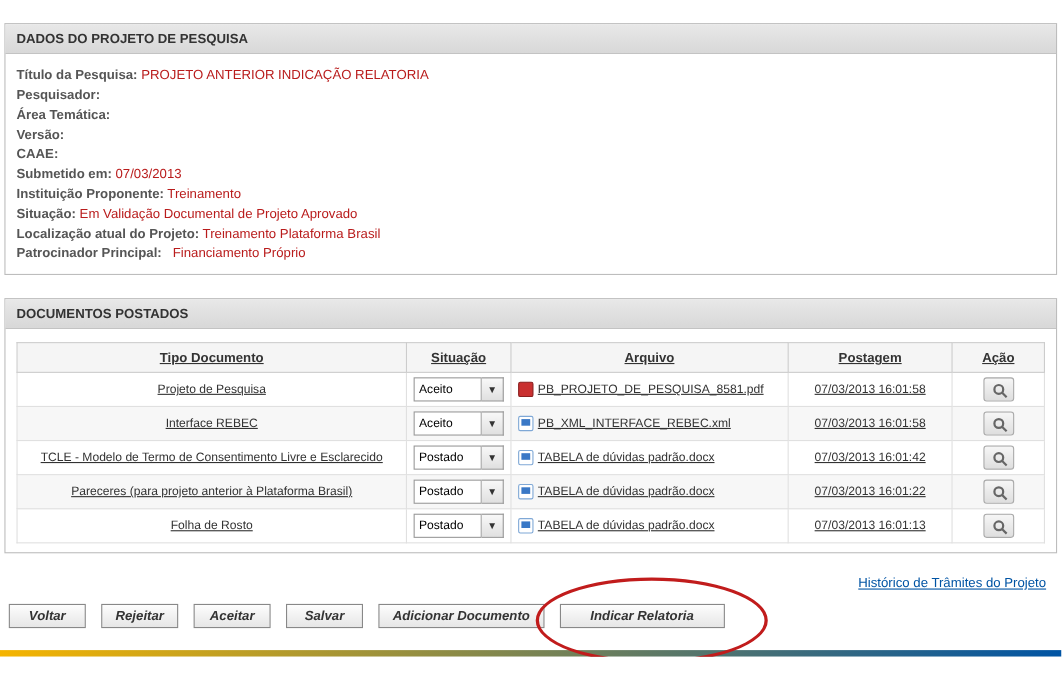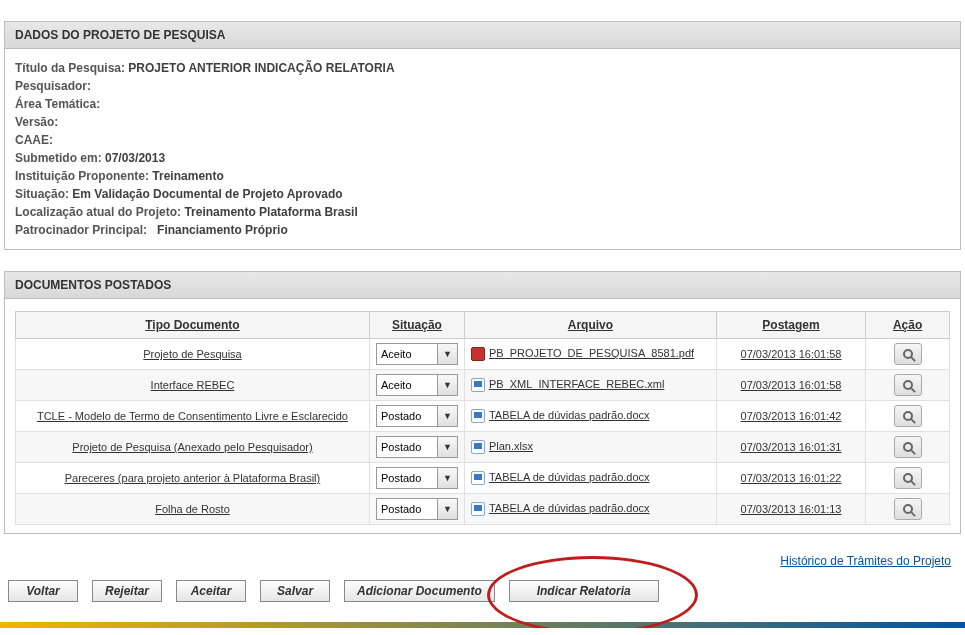--- a/index.html
+++ b/index.html
@@ -4,21 +4,21 @@
   <style>
     * { box-sizing: border-box; margin: 0; padding: 0; }
     body { font-family: Arial, sans-serif; font-size: 12px; color: #333; background: #fff; width: 965px; }
     
     .panel { border: 1px solid #bdbdbd; margin: 21px 4px 12px 4px; background: #fff; }
     .panel-header { background: linear-gradient(#e8e8e8, #d8d8d8); padding: 6px 10px; font-weight: bold; font-size: 12px; color: #333; border-bottom: 1px solid #bdbdbd; }
     .panel-body { padding: 8px 10px; }
     
     .field-row { margin: 4px 0; font-size: 12px; }
     .field-label { font-weight: bold; color: #555; }
-    .field-value { font-weight: bold; color: #404040; }
+    .field-value { font-weight: normal; color: #b91c1c; }
     
     .doc-table { width: 100%; border-collapse: collapse; margin-top: 4px; text-decoration: underline; }
     .doc-table th { background: #f5f5f5; padding: 6px 4px; font-weight: bold; font-size: 12px; text-align: center; border: 1px solid #ccc; }
     .doc-table td { padding: 4px 6px; font-size: 11px; text-align: center; border: 1px solid #e0e0e0; }
     .doc-table tr:nth-child(even) td { background: #f7f7f7; }
     .doc-table .file-cell { text-align: left; }
     
     .status-select { position: relative; display: inline-flex; align-items: stretch; }
     .status-select input { width: 62px; height: 22px; padding: 2px 4px; font-size: 11px; border: 1px solid #999; background: #fff; }
     .status-select button { width: 20px; height: 22px; border: 1px solid #999; border-left: none; background: linear-gradient(#f8f8f8,#e0e0e0); cursor: pointer; font-size: 9px; color: #333; padding: 0; }
@@ -109,32 +109,20 @@
                 <input type="text" value="Postado" style="">
                 <button>▼</button>
               </span></td>
             <td class="file-cell"><span class="file-icon docx"></span><span>TABELA de dúvidas padrão.docx</span></td>
             <td>07/03/2013 16:01:42</td>
             <td><button class="action-btn">
                 <span class="magnify"></span>
               </button></td>
           </tr>
           <tr>
-            <td>Projeto de Pesquisa (Anexado pelo Pesquisador)</td>
-            <td><span class="status-select">
-                <input type="text" value="Postado" style="">
-                <button>▼</button>
-              </span></td>
-            <td class="file-cell"><span class="file-icon xlsx"></span><span>Plan.xlsx</span></td>
-            <td>07/03/2013 16:01:31</td>
-            <td><button class="action-btn">
-                <span class="magnify"></span>
-              </button></td>
-          </tr>
-          <tr>
             <td>Pareceres (para projeto anterior à Plataforma Brasil)</td>
             <td><span class="status-select">
                 <input type="text" value="Postado" style="">
                 <button>▼</button>
               </span></td>
             <td class="file-cell"><span class="file-icon docx"></span><span>TABELA de dúvidas padrão.docx</span></td>
             <td>07/03/2013 16:01:22</td>
             <td><button class="action-btn">
                 <span class="magnify"></span>
               </button></td>

